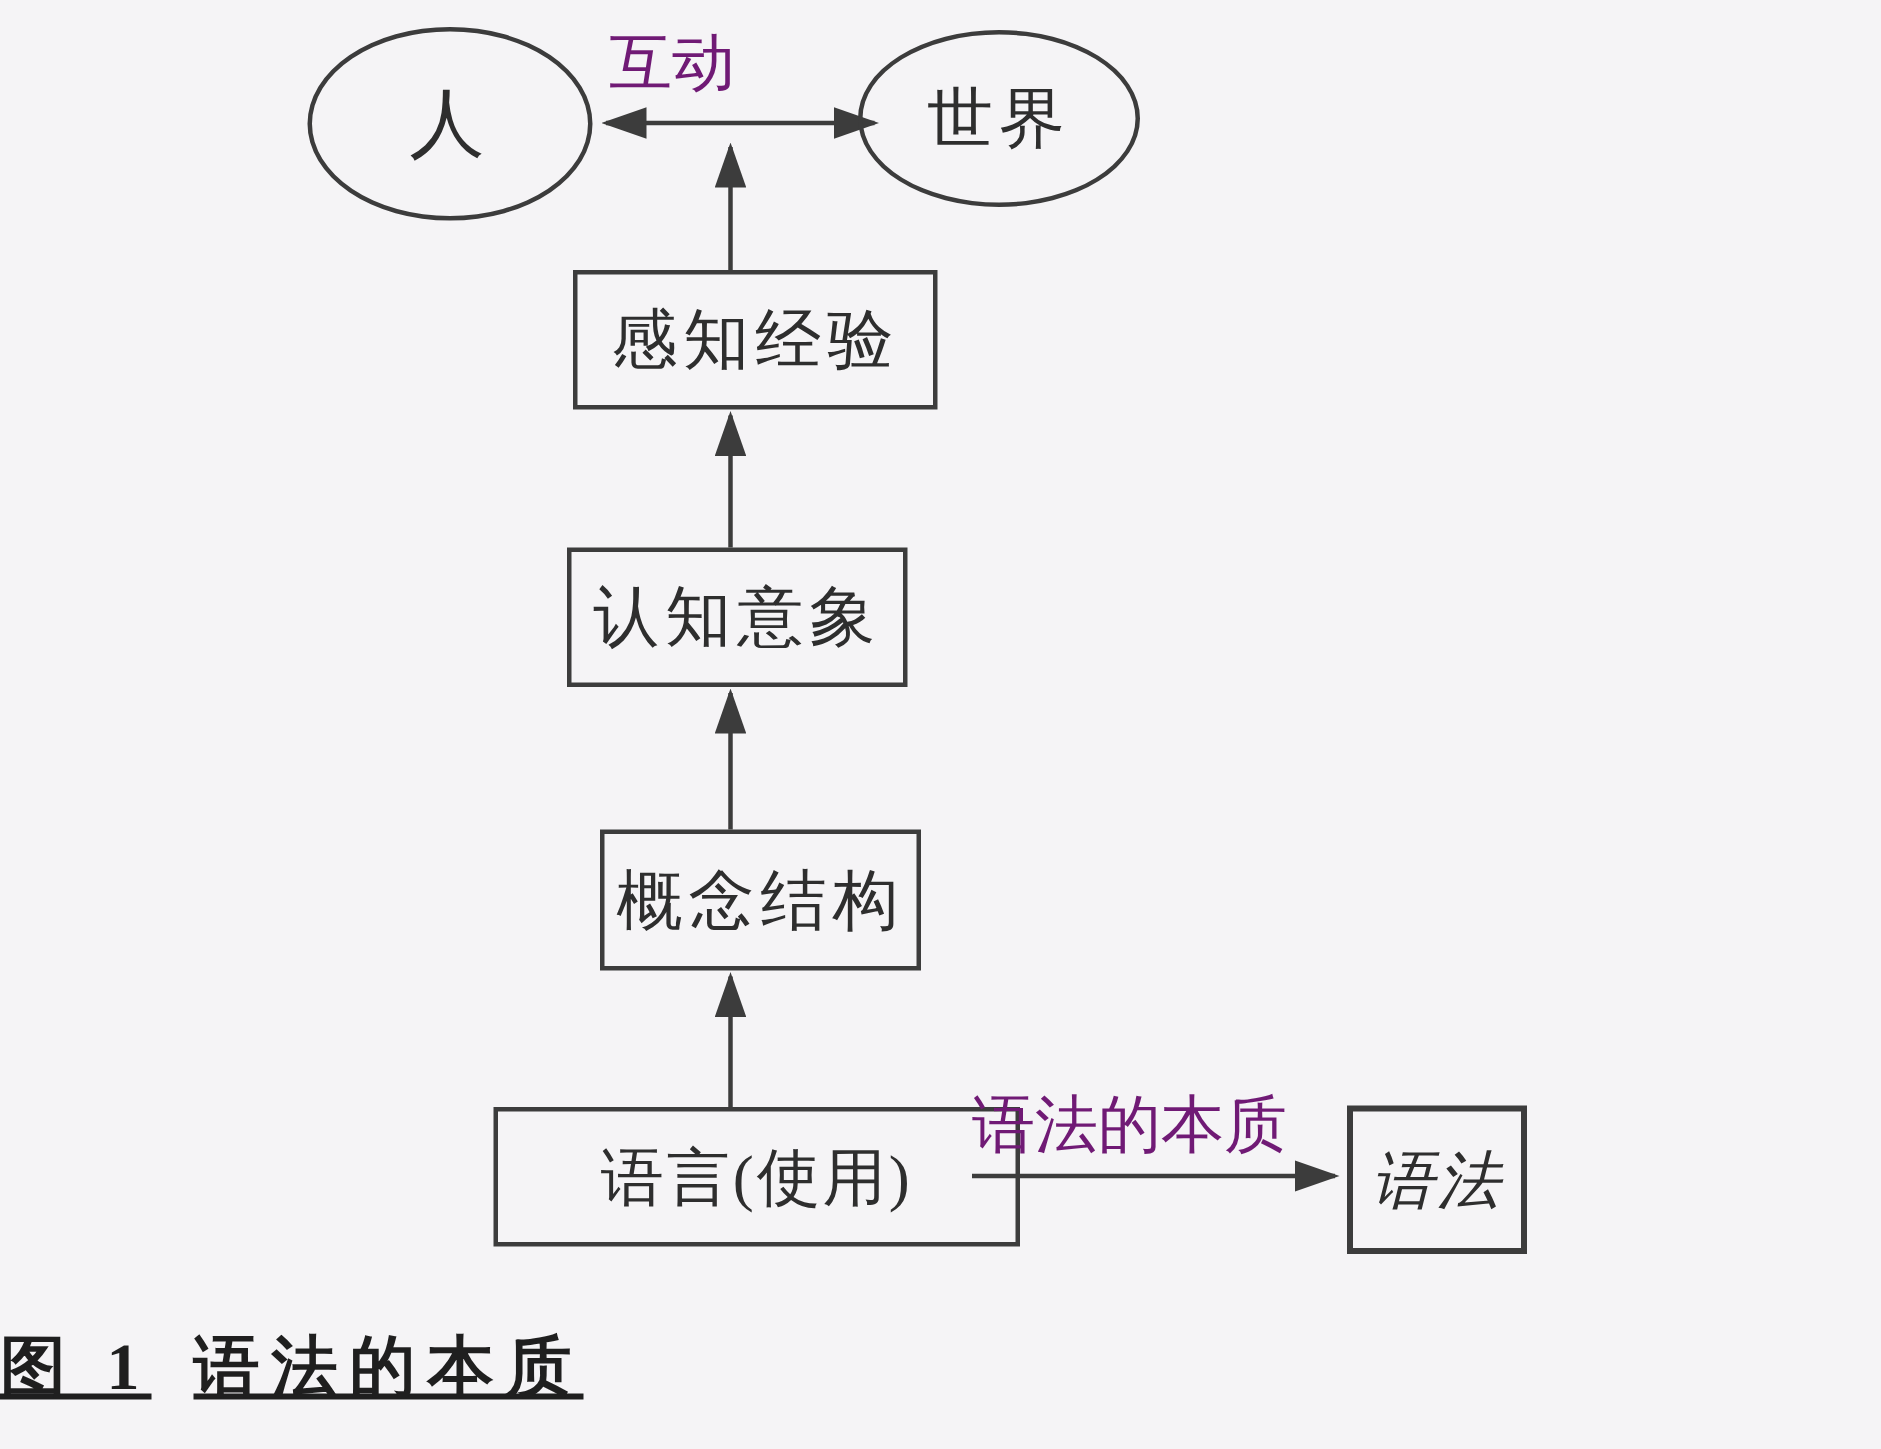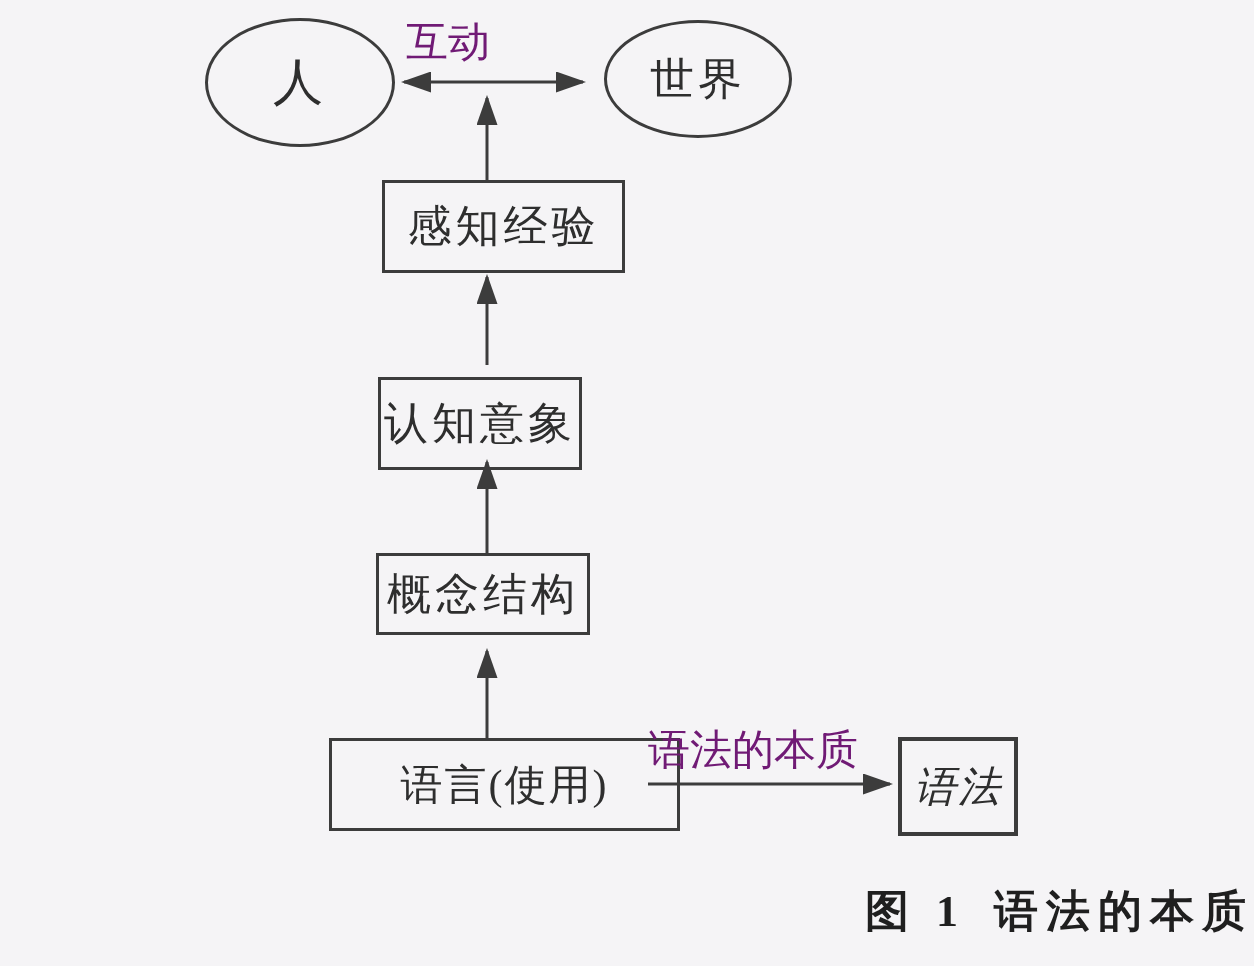--- a/index.html
+++ b/index.html
@@ -48,43 +48,44 @@
   }
   .edge-label {
     position: absolute;
     font-size: 42px;
     color: #701a75;
     white-space: nowrap;
     text-align: center;
   }
   #ellipse-person   { left: 205px; top: 18px;  width: 190px; height: 129px; }
   #ellipse-person .node-text { font-size: 50px; }
-  #ellipse-world    { left: 604px; top: 20px;  width: 188px; height: 118px; }
+  #ellipse-world    { left: 572px; top: 20px;  width: 188px; height: 118px; }
   #ellipse-world .node-text  { font-size: 44px; }
 
   #box-perceptual   { left: 382px; top: 180px; width: 243px; height: 93px; }
-  #box-cognitive    { left: 378px; top: 365px; width: 204px; height: 93px; margin-top: 12px; }
-  #box-conceptual   { left: 376px; top: 553px; width: 214px; height: 82px; text-align: right; }
+  #box-cognitive    { left: 378px; top: 365px; width: 227px; height: 93px; }
+  #box-conceptual   { left: 400px; top: 553px; width: 214px; height: 94px; text-align: right; }
   #box-language     { left: 329px; top: 738px; width: 351px; height: 93px; }
   #box-language .node-text { font-size: 42px; letter-spacing: 2px; }
   #box-grammar      { left: 898px; top: 737px; width: 120px; height: 99px; border-width: 4px; font-style: italic; }
   #box-grammar .node-text { font-size: 42px; letter-spacing: 2px; }
 
   #label-interaction { left: 373px; top: 14px;  width: 150px; }
   #label-abstraction { left: 648px; top: 722px; width: 200px; }
 
   #caption {
     position: absolute;
     left: 0; right: 0;
     top: 882px;
-    text-align: right;
+    text-align: left;
     font-size: 44px;
     font-weight: bold;
     color: #1f1f1f;
     letter-spacing: 8px;
+    text-decoration: underline;
   }
   #caption .gap { display: inline-block; width: 28px; }
 </style>
 </head>
 <body>
 
 <div id="canvas">
 
   <svg id="arrows" viewBox="0 0 1254 966" xmlns="http://www.w3.org/2000/svg">
     <defs>

